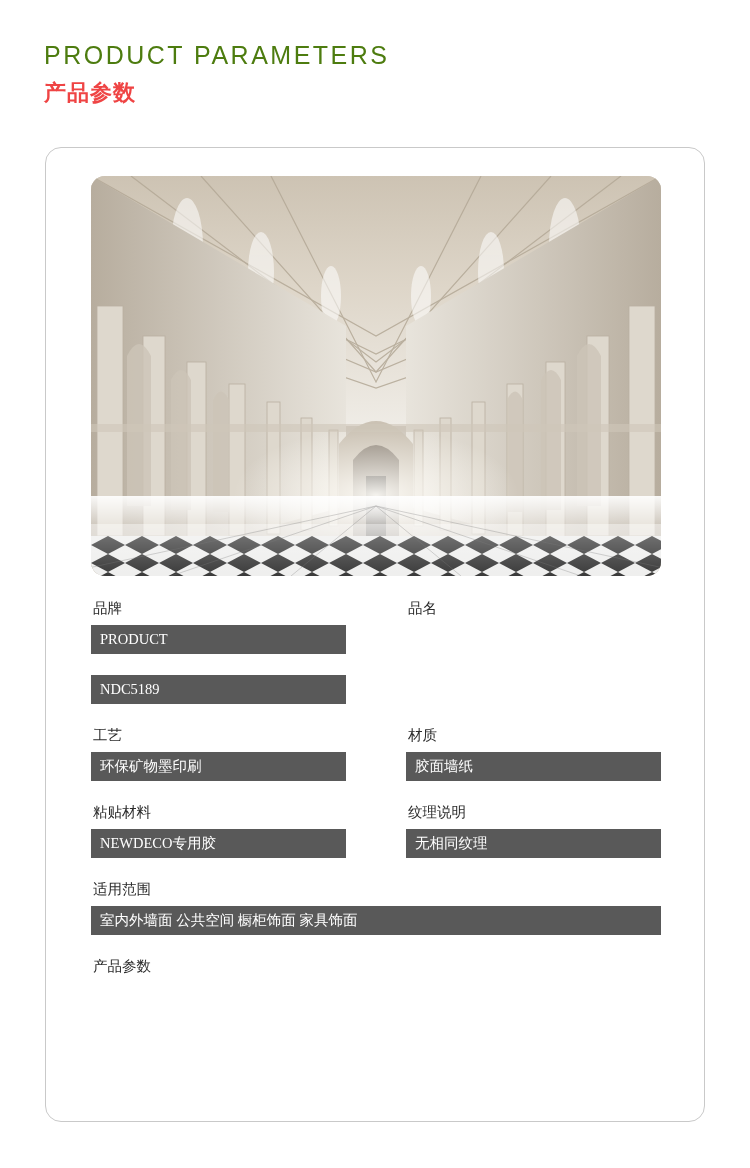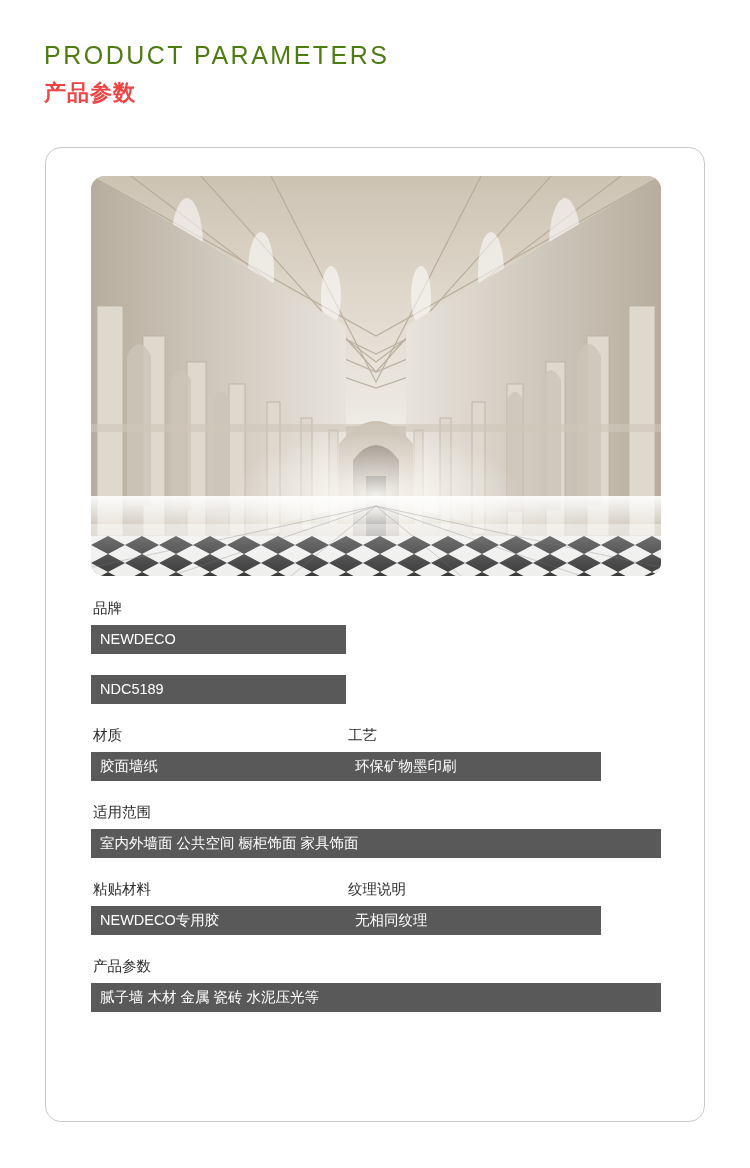--- a/index.html
+++ b/index.html
@@ -67,21 +67,23 @@
 
   
   .specs {
     position: absolute;
     left: 45px;
     top: 450px;
     width: 570px;
   }
   .row {
     display: flex;
+    gap: 60px;
     margin-bottom: 21px;
+    font-family: Liberation Serif, serif;
   }
   .cell { width: 255px; }
   .cell.wide { width: 570px; }
   .lbl {
     font-size: 14.5px;
     color: #2b2b2b;
     line-height: 20px;
     margin-bottom: 7px;
     padding-left: 2px;
   }
@@ -214,65 +216,65 @@
             <path d="M285 330 L610 400"></path>
         </g>
       </svg>
     </div>
 
     <div class="specs">
 
       <div class="row">
         <div class="cell">
           <div class="lbl">品牌</div>
-          <div class="val">NEWDECO</div>
-        </div>
-        <div class="cell">
+          <div class="val">PRODUCT</div>
+        </div>
+        <div class="cell">
+          <div class="lbl">品名</div>
         </div>
       </div>
 
       <div class="row">
         <div class="cell">
           <div class="val">NDC5189</div>
         </div>
         <div class="cell">
         </div>
       </div>
 
       <div class="row">
+        <div class="cell">
+          <div class="lbl">工艺</div>
+          <div class="val">环保矿物墨印刷</div>
+        </div>
         <div class="cell">
           <div class="lbl">材质</div>
           <div class="val">胶面墙纸</div>
         </div>
-        <div class="cell">
-          <div class="lbl">工艺</div>
-          <div class="val">环保矿物墨印刷</div>
+      </div>
+
+      <div class="row">
+        <div class="cell">
+          <div class="lbl">粘贴材料</div>
+          <div class="val">NEWDECO专用胶</div>
+        </div>
+        <div class="cell">
+          <div class="lbl">纹理说明</div>
+          <div class="val">无相同纹理</div>
         </div>
       </div>
 
       <div class="row">
         <div class="cell wide">
           <div class="lbl">适用范围</div>
           <div class="val">室内外墙面 公共空间 橱柜饰面 家具饰面</div>
         </div>
       </div>
 
       <div class="row">
-        <div class="cell">
-          <div class="lbl">粘贴材料</div>
-          <div class="val">NEWDECO专用胶</div>
-        </div>
-        <div class="cell">
-          <div class="lbl">纹理说明</div>
-          <div class="val">无相同纹理</div>
-        </div>
-      </div>
-
-      <div class="row">
         <div class="cell wide">
           <div class="lbl">产品参数</div>
-          <div class="val">腻子墙 木材 金属 瓷砖 水泥压光等</div>
         </div>
       </div>
 
     </div>
   </div>
 </div>
 
 </body></html>

